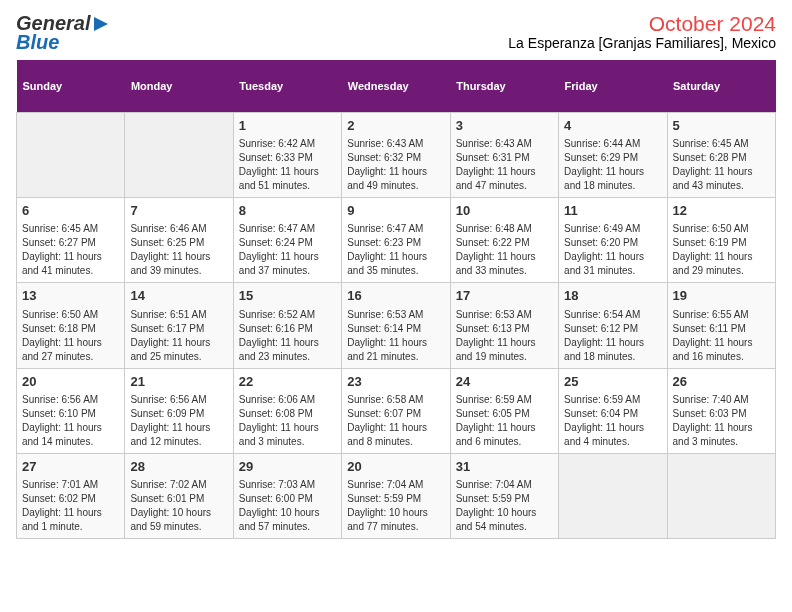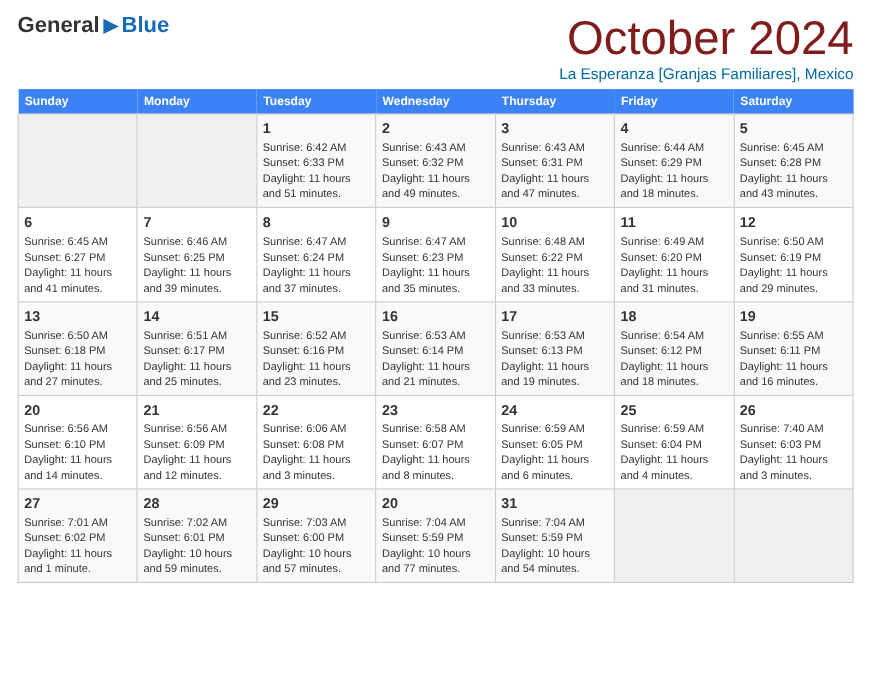--- a/index.html
+++ b/index.html
@@ -17,51 +17,52 @@
       padding: 12px 16px 10px 16px;
     }
     .header {
       display: flex;
       align-items: flex-start;
       justify-content: space-between;
       margin-bottom: 6px;
     }
     .logo {
       display: flex;
-      flex-direction: row;
-      align-items: flex-end;
+      flex-direction: column;
+      align-items: flex-start;
+      font-style: italic;
     }
     .logo-line {
       display: flex;
       align-items: center;
       gap: 2px;
     }
     .title-block {
       text-align: right;
     }
     .title-block h1 {
-      font-size: 43px;
+      font-size: 21px;
       font-weight: normal;
-      color: #7f1d1d;
+      color: #ef4444;
       line-height: 1.1;
     }
     .title-block h2 {
       font-size: 14px;
       font-weight: normal;
-      color: #0369a1;
+      color: #000000;
     }
     table {
       width: 100%;
       border-collapse: collapse;
       font-size: 10px;
     }
     thead tr th {
-      background-color: #3b82f6;
+      background-color: #701a75;
       color: #fff;
-      padding: 5px 6px;
+      padding: 20px 6px;
       text-align: left;
       font-weight: bold;
       font-size: 11px;
     }
     tbody tr td {
       border: 1px solid #ccc;
       padding: 4px 5px;
       vertical-align: top;
       color: #333;
       font-size: 10px;

